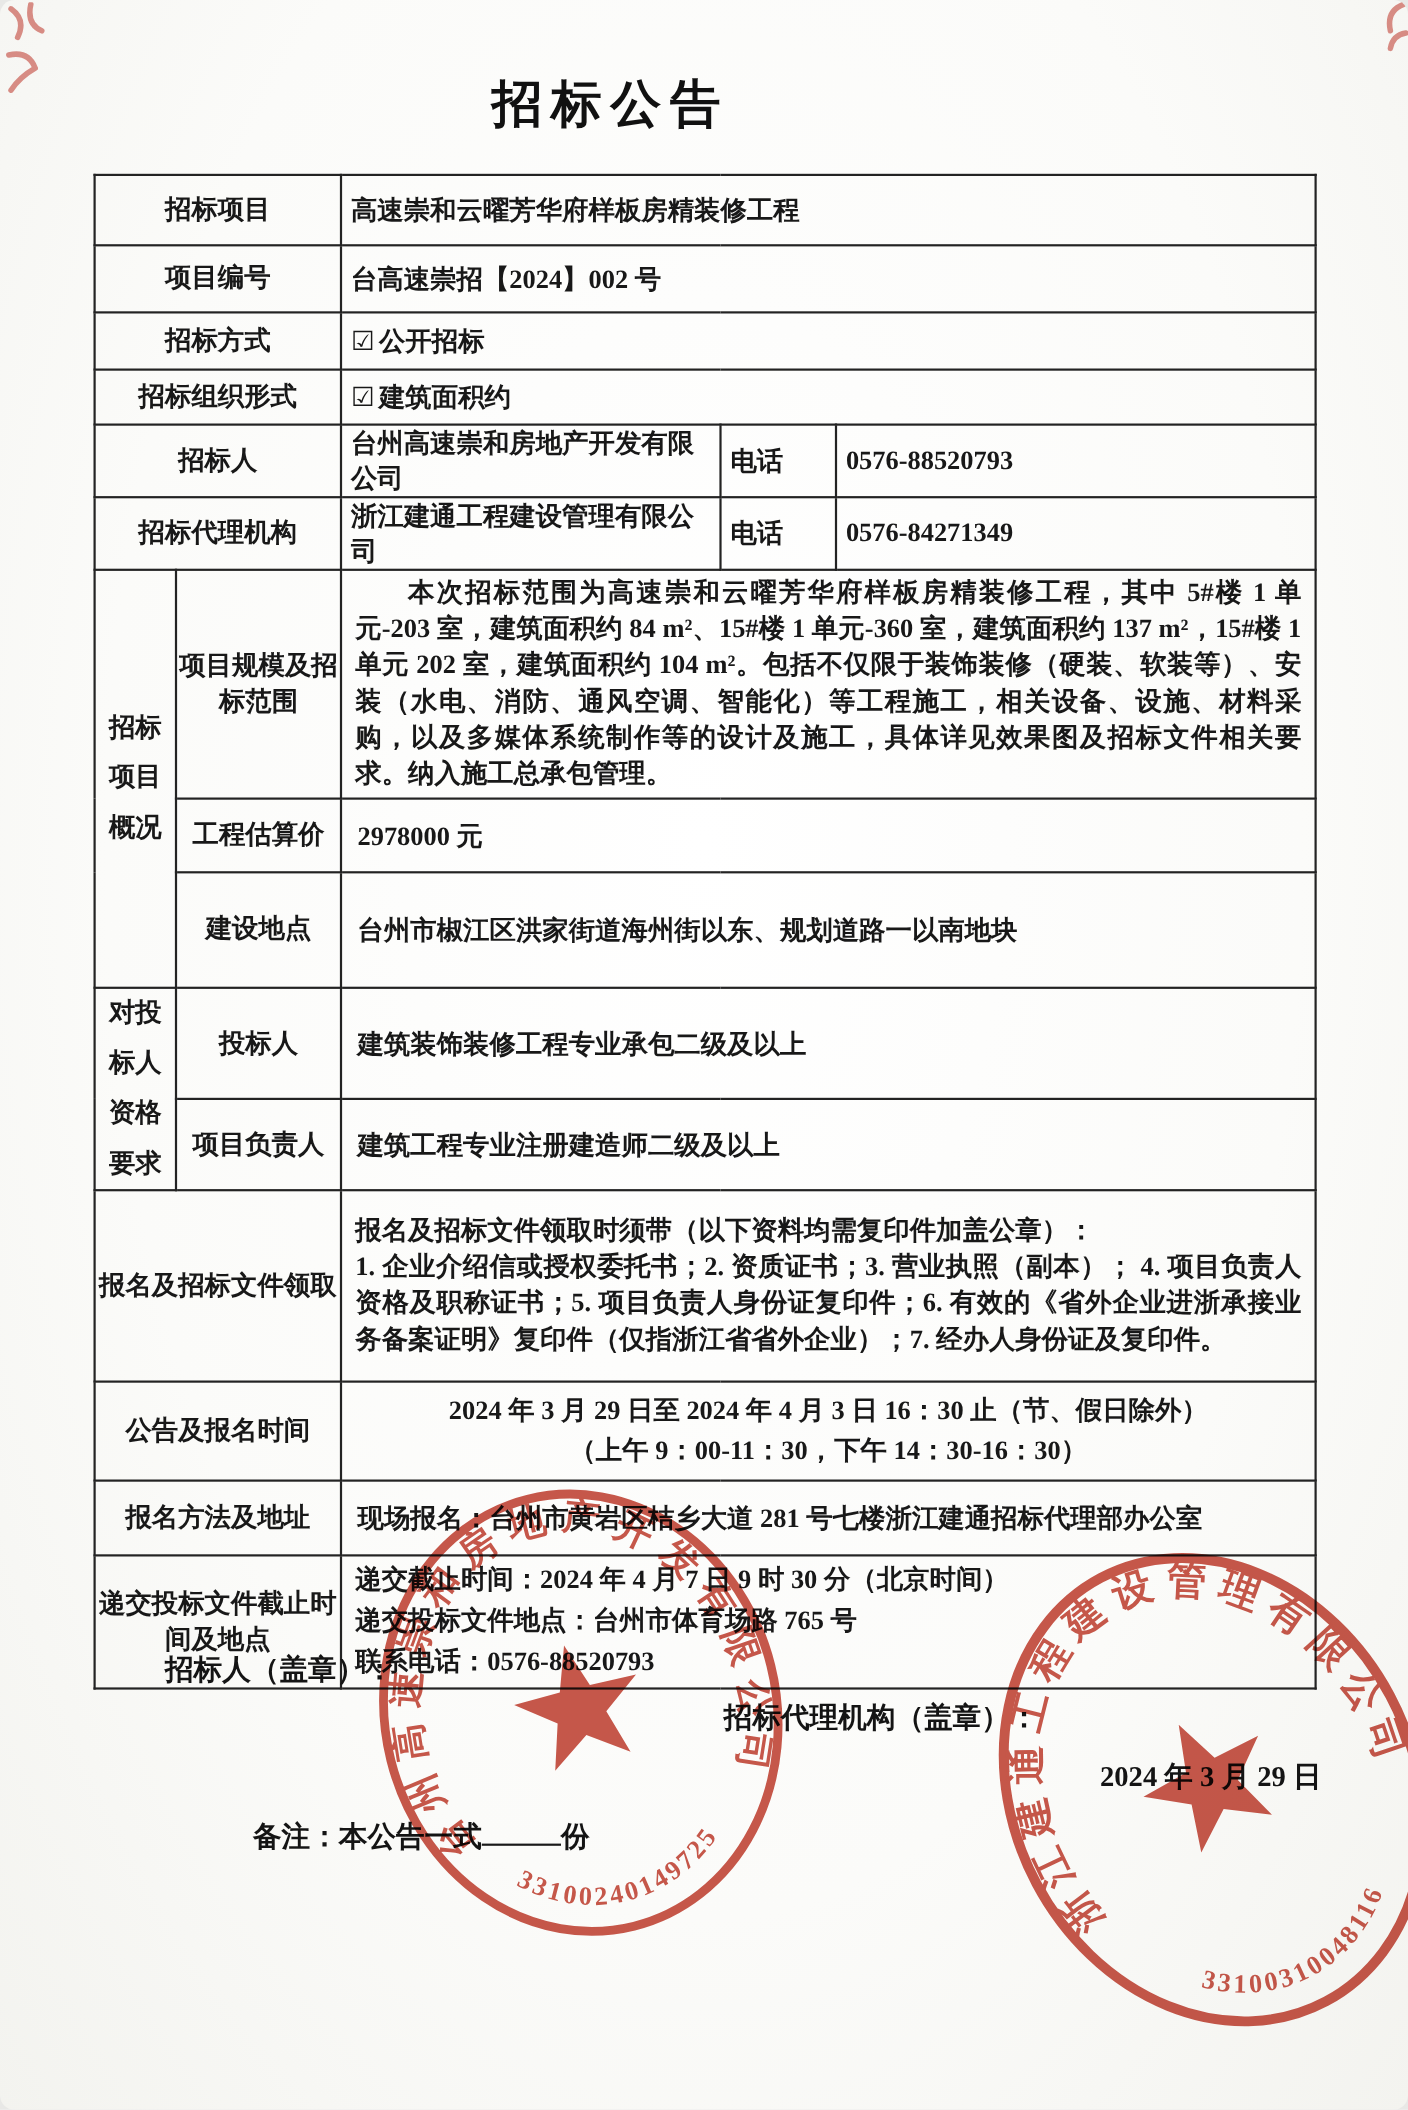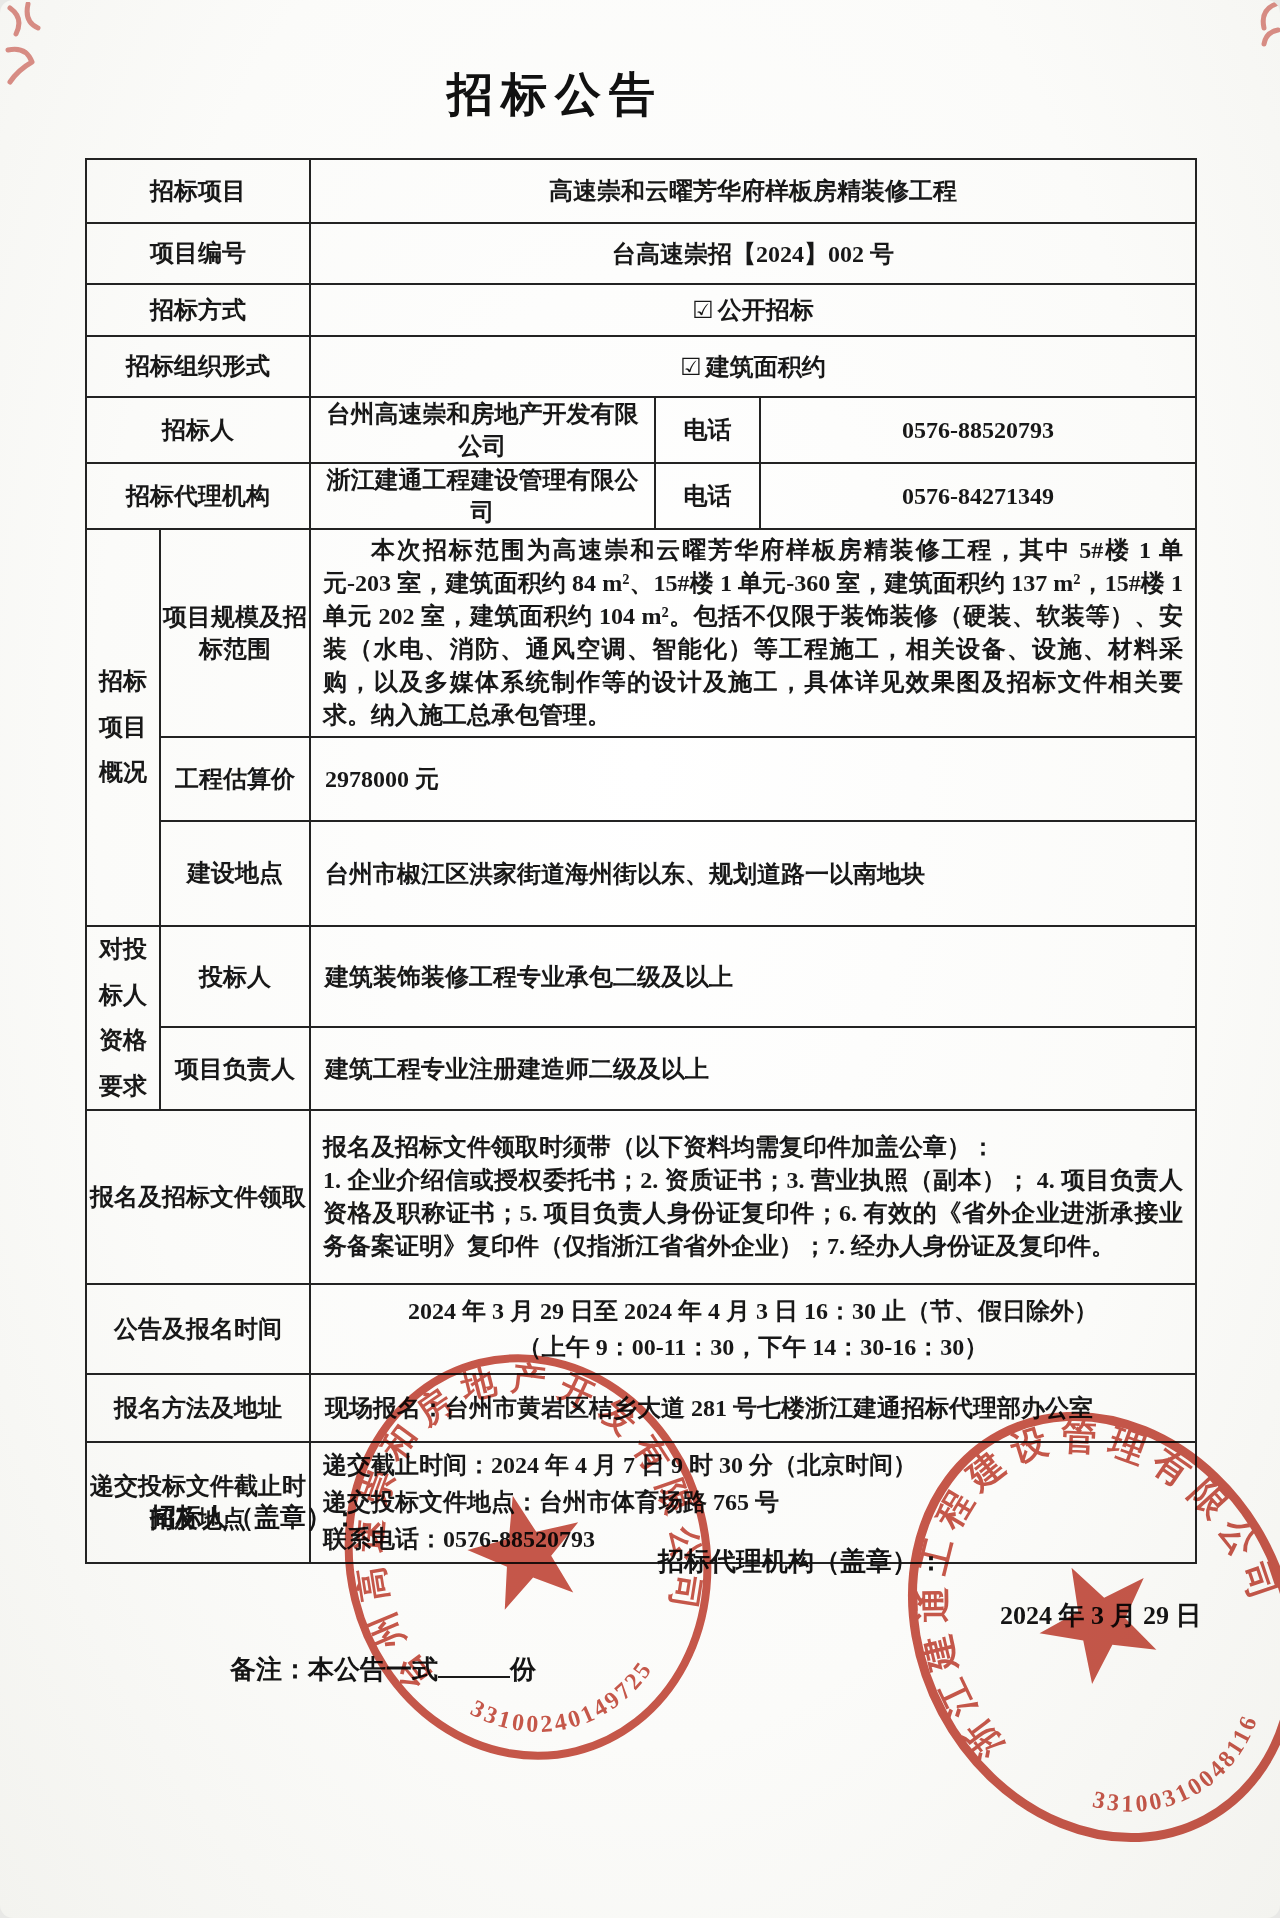--- a/index.html
+++ b/index.html
@@ -33,21 +33,21 @@
     overflow:hidden;
   }
   td.lab{
     text-align:center;font-weight:700;padding:0 2px;
     word-break:break-all;line-height:1.35;
   }
   td.grp{
     text-align:center;font-weight:700;padding:0 10px;
     word-break:break-all;line-height:1.9;font-size:25px;
   }
-  td.val-c{text-align:center;padding:0 8px;}
+  td.val-c{text-align:left;padding:0 8px;}
   td.val-l{text-align:left;padding:0 14px;}
   td.val-p{text-align:left;padding:4px 12px;vertical-align:middle;}
   .para{line-height:33px;text-align:justify;}
   .indent{text-indent:2em;}
   .cline{line-height:36px;text-align:center;}
   .lline{line-height:37px;text-align:left;}
   .chk{display:inline-block;margin-right:4px;font-family:"DejaVu Sans",sans-serif;font-size:24px;}
   
   .foot{position:absolute;font-size:26px;font-weight:700;color:#141414;white-space:nowrap;}
   .f-tenderer{left:150px;top:1500px;}
@@ -91,21 +91,21 @@
       <td class="val-c" colspan="3">台高速崇招【2024】002 号</td>
     </tr>
 
     <tr style="height:52px">
       <td class="lab" colspan="2">招标方式</td>
       <td class="val-c" colspan="3">
         <span class="chk">☑</span><span>公开招标</span>
       </td>
     </tr>
 
-    <tr style="height:61px">
+    <tr style="height:50px">
       <td class="lab" colspan="2">招标组织形式</td>
       <td class="val-c" colspan="3">
         <span class="chk">☑</span><span>建筑面积约</span>
       </td>
     </tr>
 
     <tr style="height:59px">
       <td class="lab" colspan="2">招标人</td>
       <td class="val-c">台州高速崇和房地产开发有限公司</td>
       <td class="val-c">电话</td>
@@ -120,21 +120,21 @@
     </tr>
 
     <tr style="height:200px">
       <td class="grp" rowspan="3">招标项目概况</td>
       <td class="lab">项目规模及招标范围</td>
       <td class="val-p" colspan="3">
         <div class="para indent">本次招标范围为高速崇和云曜芳华府样板房精装修工程，其中 5#楼 1 单元-203 室，建筑面积约 84 m²、15#楼 1 单元-360 室，建筑面积约 137 m²，15#楼 1 单元 202 室，建筑面积约 104 m²。包括不仅限于装饰装修（硬装、软装等）、安装（水电、消防、通风空调、智能化）等工程施工，相关设备、设施、材料采购，以及多媒体系统制作等的设计及施工，具体详见效果图及招标文件相关要求。纳入施工总承包管理。</div>
       </td>
     </tr>
 
-    <tr style="height:84px">
+    <tr style="height:67px">
       <td class="lab">工程估算价</td>
       <td class="val-l" colspan="3">2978000 元</td>
     </tr>
 
     <tr style="height:105px">
       <td class="lab">建设地点</td>
       <td class="val-l" colspan="3">台州市椒江区洪家街道海州街以东、规划道路一以南地块</td>
     </tr>
 
     <tr style="height:99px">

